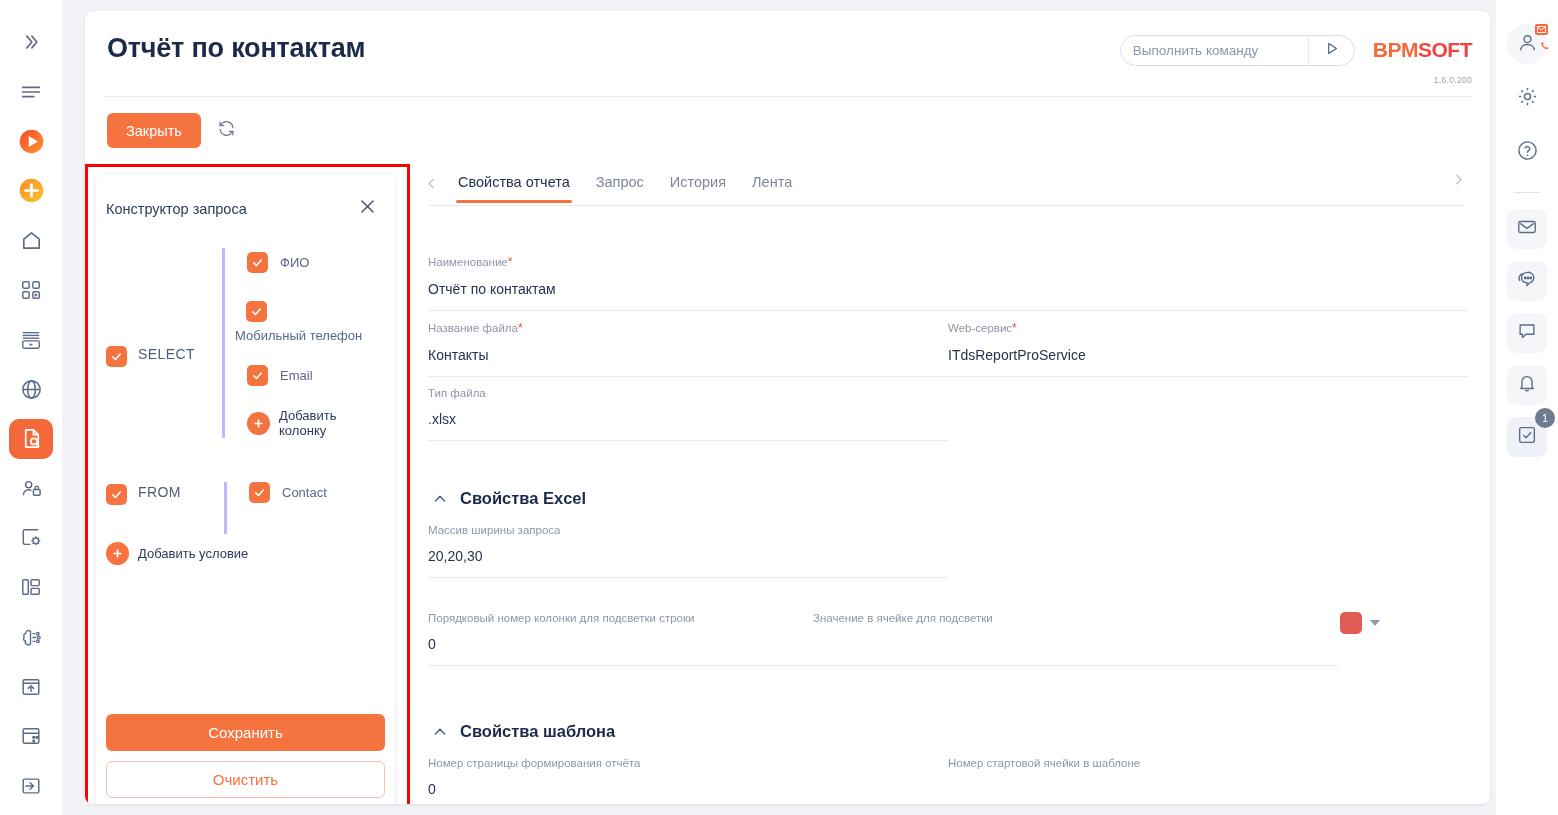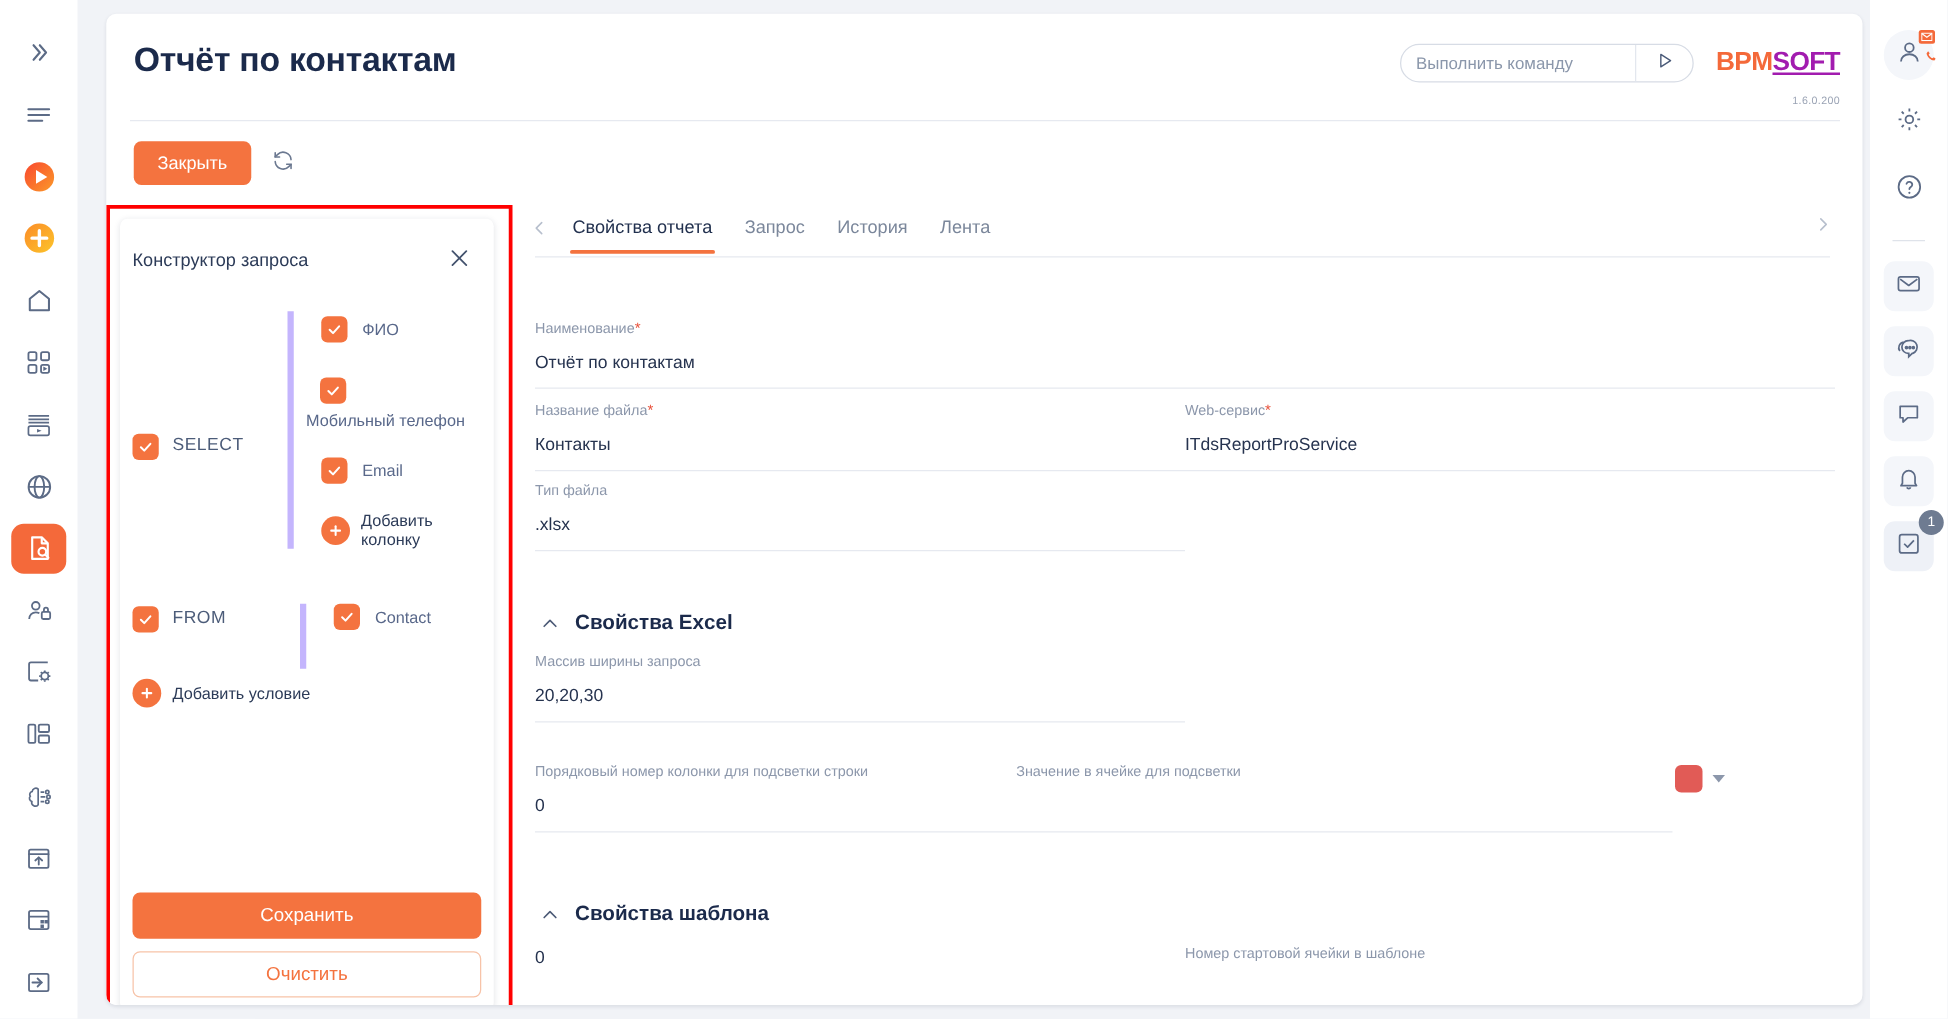--- a/index.html
+++ b/index.html
@@ -87,21 +87,21 @@
   }
   #cmd-input::placeholder { color: #8b97ab; }
   #cmd-run {
     width: 46px; height: 29px; border-left: 1px solid #e3e7ee;
     display: flex; align-items: center; justify-content: center;
     color: #4a5a78; cursor: pointer;
   }
   #brand { text-align: right; padding-top: 3px; }
   #brand-logo { font-size: 21px; font-weight: bold; letter-spacing: -.5px; }
   #brand-logo .o { color: #f4693a; }
-  #brand-logo .g { color: #a21caf; text-decoration: underline; }
+  #brand-logo .g { color: #ef4444; }
   #brand-ver { font-size: 8.5px; color: #9aa3b4; margin-top: 13px; letter-spacing: .3px; }
 
   #header-rule {
     position: absolute; left: 19px; right: 18px; top: 85px;
     height: 1px; background: #e6e9f0;
   }
 
   #toolbar { padding: 16px 22px 0 22px; display: flex; align-items: center; gap: 16px; }
   #close-btn {
     background: #f4733f; color: #fff; border: 0; border-radius: 6px;
@@ -129,21 +129,21 @@
     padding: 22px 18px 0 10px;
   }
   #qb-title { font-size: 14.5px; color: #2c3b58; }
   #qb-close { color: #44536e; cursor: pointer; display: flex; }
 
   #qb-body { flex: 1; position: relative; padding: 0 10px; }
 
   .qb-row { display: flex; position: absolute; }
   .qb-left { width: 118px; display: flex; align-items: flex-start; gap: 11px; padding-top: 2px; }
   .qb-kw { font-size: 14px; color: #4c5c79; letter-spacing: .4px; }
-  .qb-right { border-left: 5px solid #c4b5fd; padding-left: 22px; margin-left: 16px; }
+  .qb-right { border-left: 3px solid #c4b5fd; padding-left: 22px; }
 
   .cb {
     width: 21px; height: 21px; border-radius: 5px; background: #f4733f;
     display: flex; align-items: center; justify-content: center; flex: none;
     cursor: pointer;
   }
   .plus {
     width: 23px; height: 23px; border-radius: 50%; background: #f4733f;
     display: flex; align-items: center; justify-content: center; flex: none;
     cursor: pointer;
@@ -607,20 +607,21 @@
           <span class="chev">
             <svg width="16" height="16" viewBox="0 0 24 24" fill="none" stroke="currentColor" stroke-width="2" stroke-linecap="round" stroke-linejoin="round">
                 <polyline points="5 15 12 8 19 15"></polyline>
               </svg>
           </span>
           <span class="sec-title">Свойства шаблона</span>
         </div>
 
         <div class="frow">
           <div class="field" style="width:520px;">
+            <div class="flabel">Номер страницы формирования отчёта</div>
             <div class="fvalue">0</div>
           </div>
           <div class="field" style="width:520px;">
             <div class="flabel">Номер стартовой ячейки в шаблоне</div>
             <div class="fvalue"></div>
           </div>
         </div>
 
       </div>
     </div>

